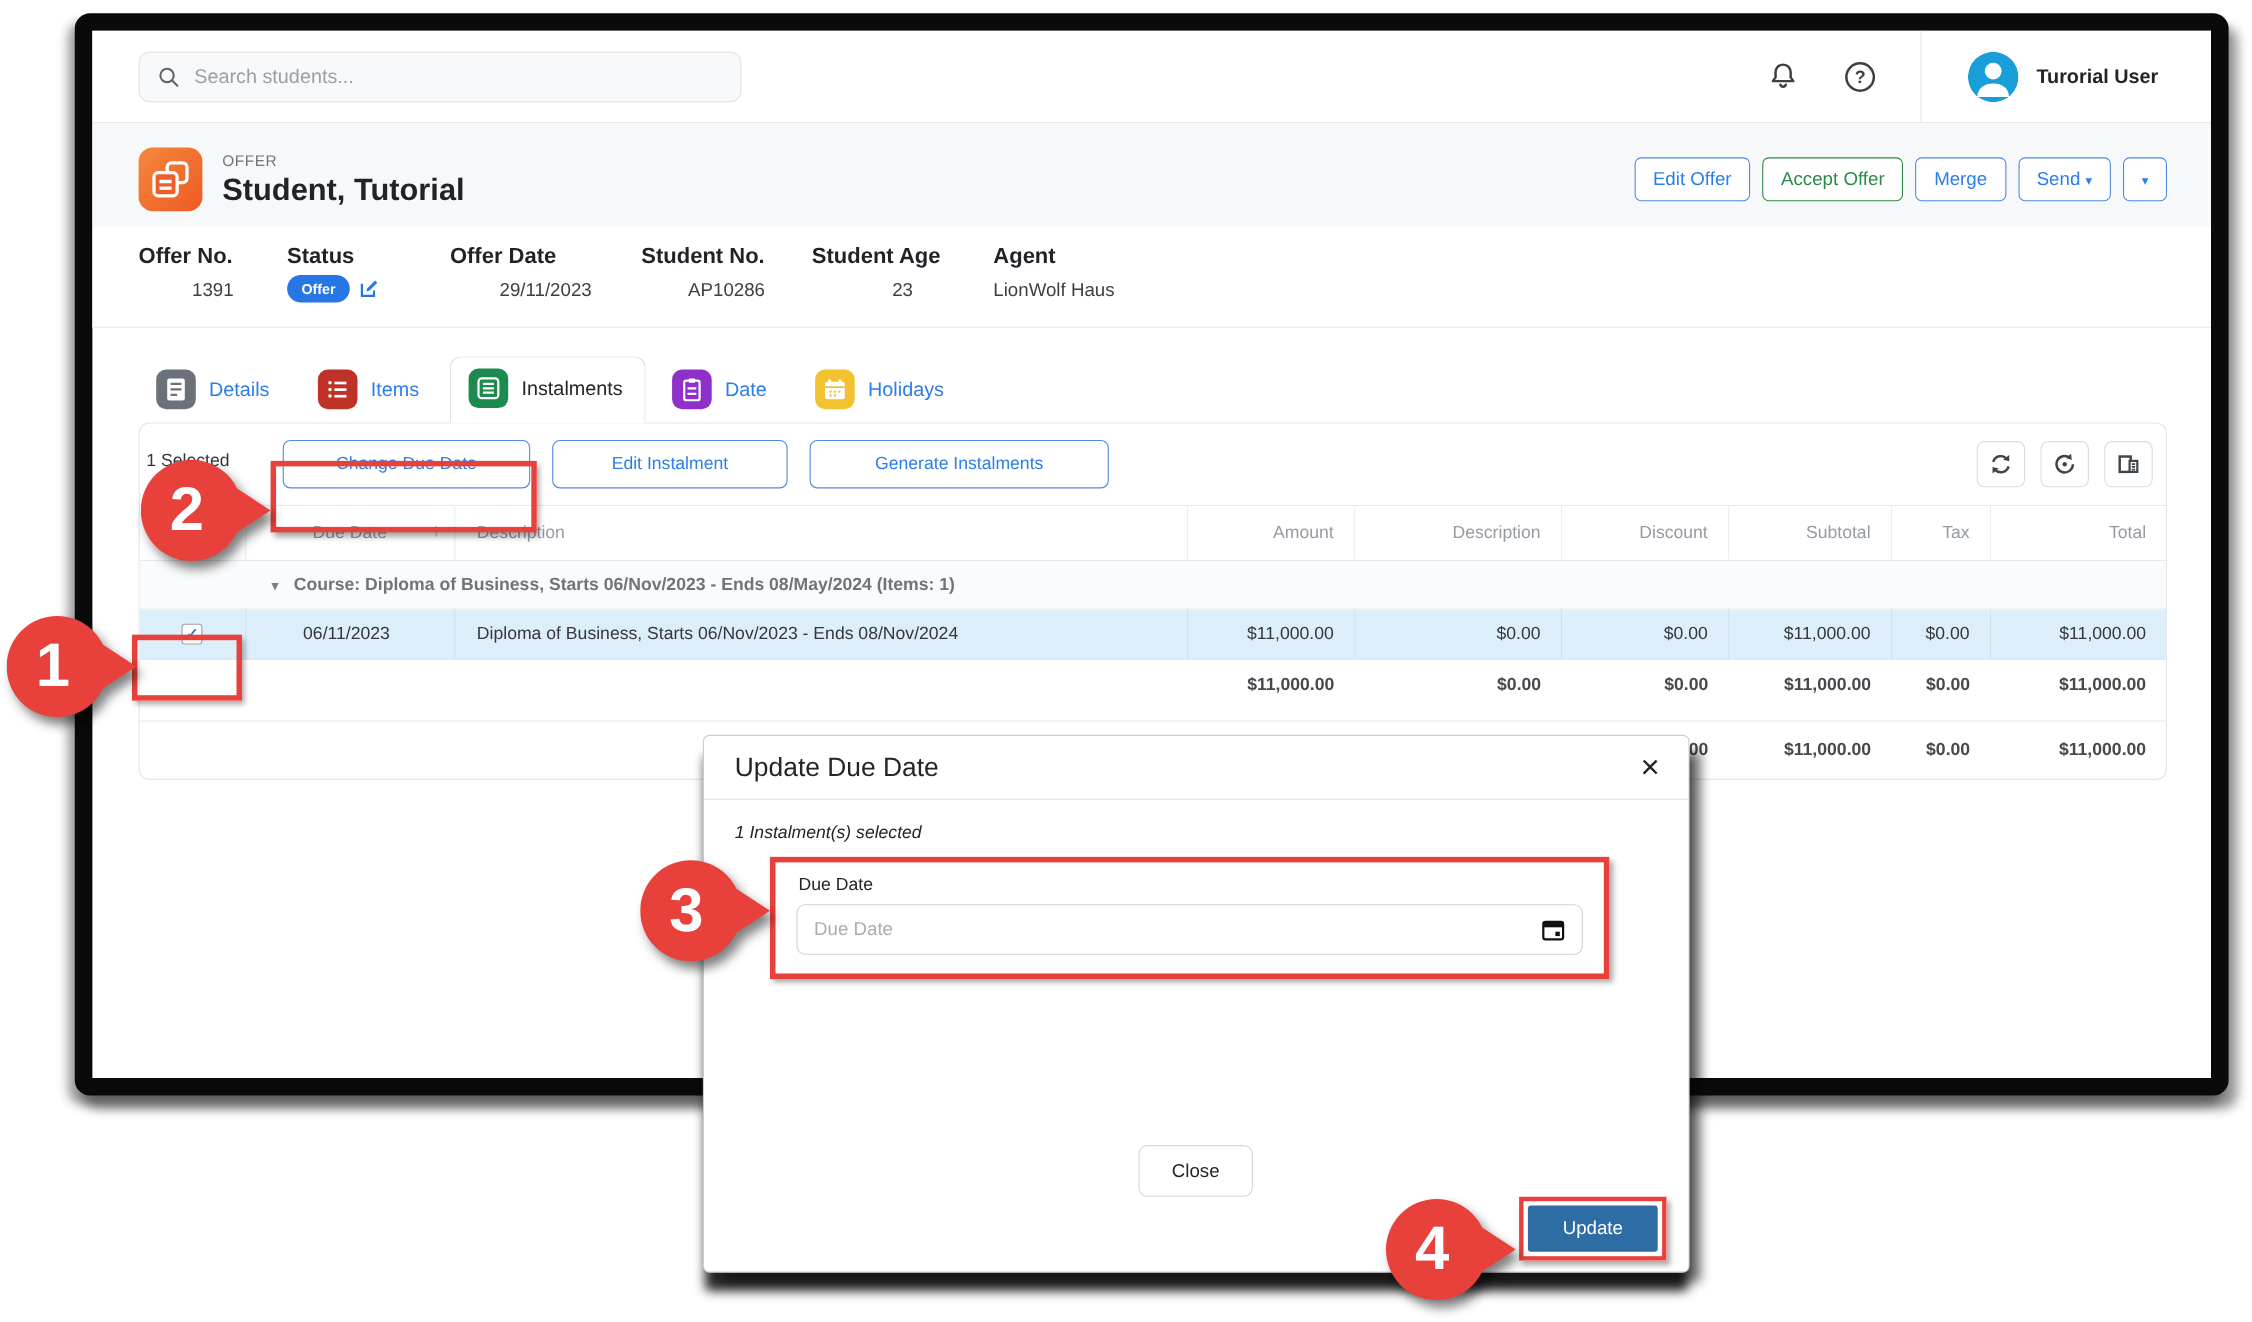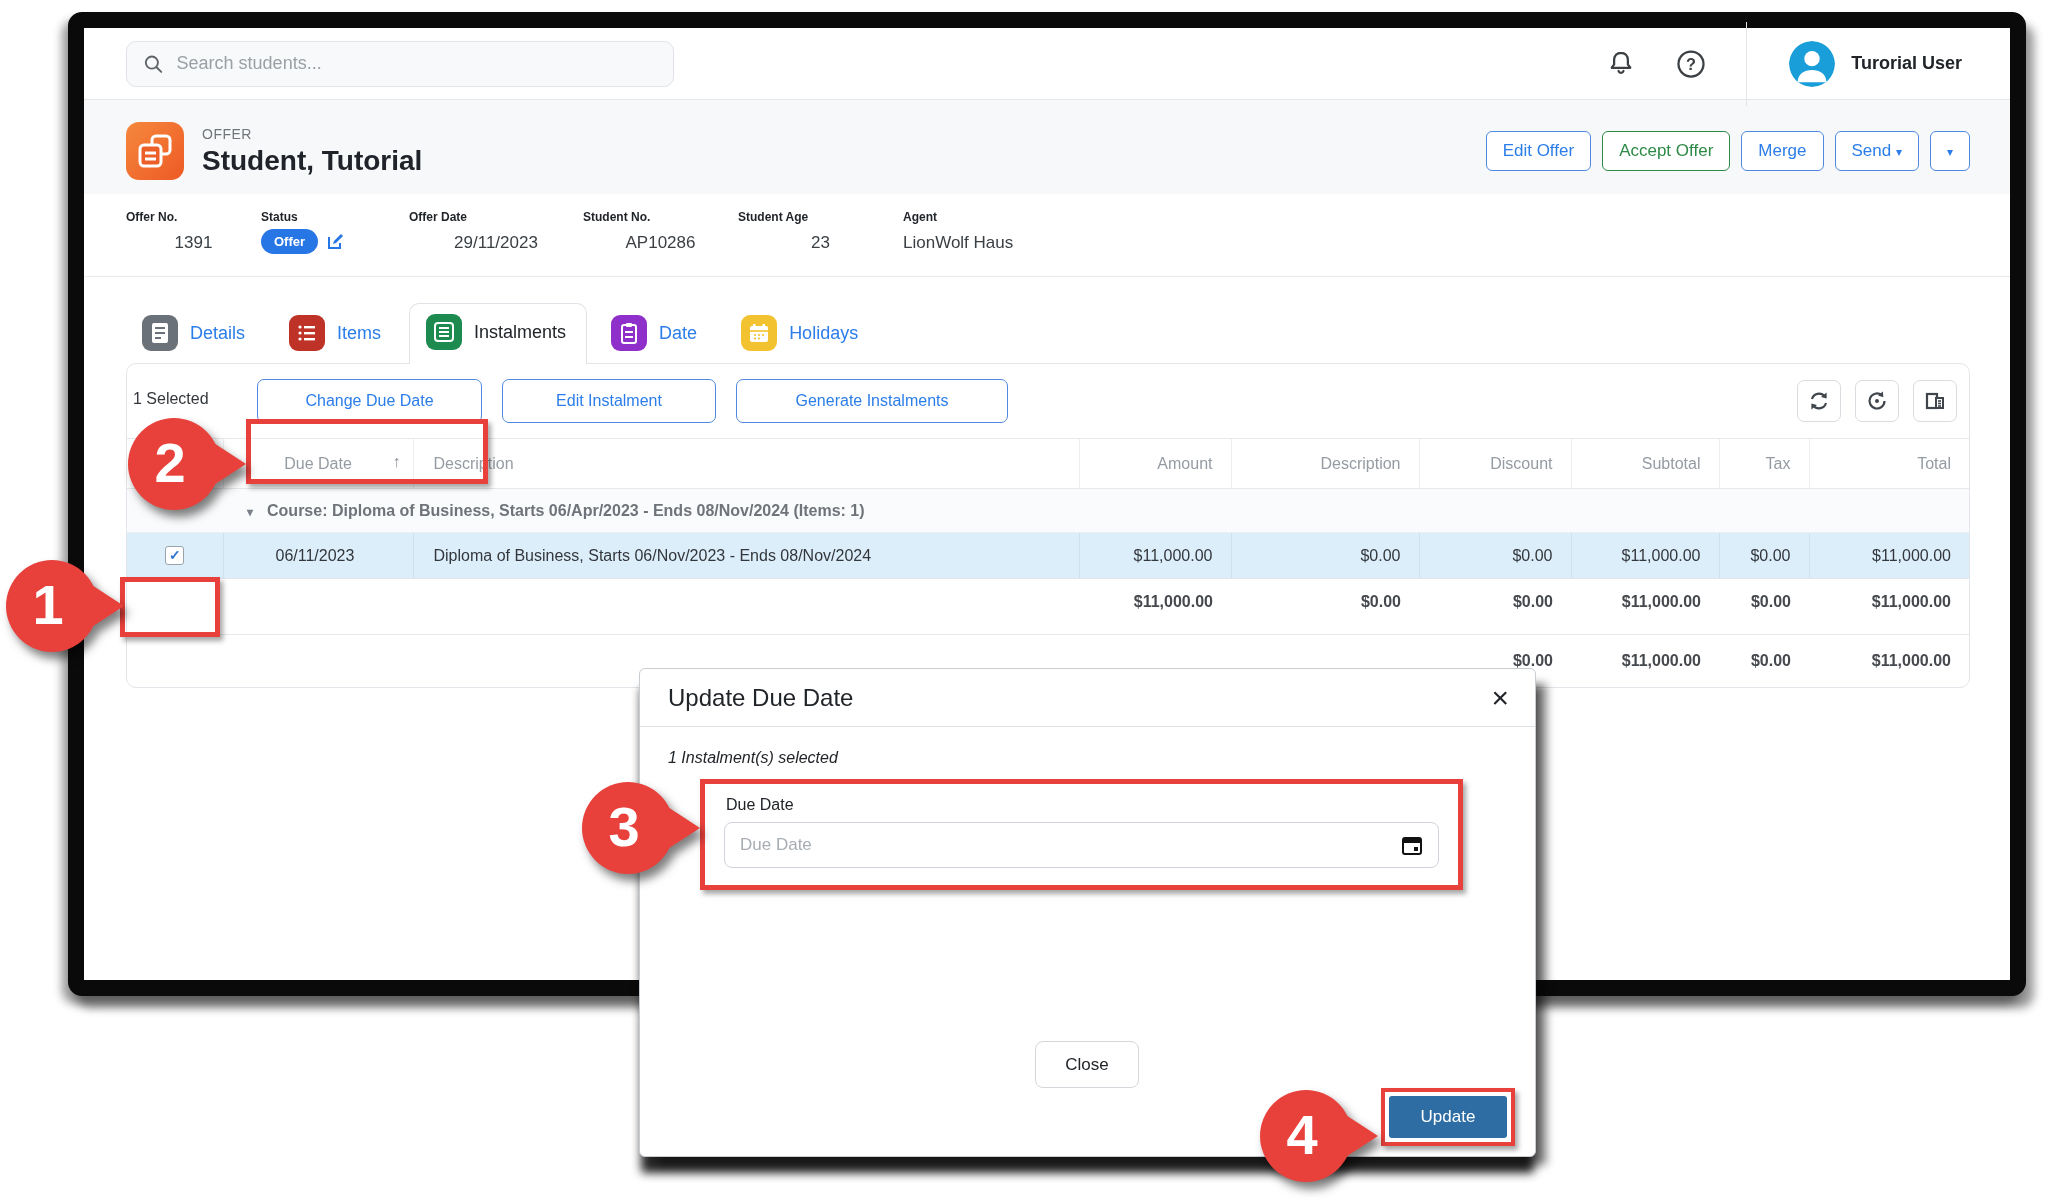--- a/index.html
+++ b/index.html
@@ -6,21 +6,21 @@
   html,body { width:2047px; height:1202px; background:#ffffff; overflow:hidden;
               font-family:"Liberation Sans", sans-serif; }
   .canvas { position:relative; width:2047px; height:1202px; }
 
   
   .frame { position:absolute; left:68px; top:12px; width:1958px; height:984px;
            background:#fff; border:16px solid #0a0a0a; border-radius:14px;
            box-shadow:-6px 8px 10px rgba(0,0,0,.40), 8px 12px 10px rgba(0,0,0,.40); }
 
   
-  .topbar { height:72px; display:flex; align-items:center; padding:0 40px 0 42px;
+  .topbar { height:84px; display:flex; align-items:center; padding:0 40px 0 42px;
             border-bottom:1px solid #e4e6e8; background:#fff; }
   .searchbox { width:548px; height:46px; background:#f8f9fa; border:1px solid #e1e4e8;
                border-radius:10px; display:flex; align-items:center; gap:13px; padding:0 16px; }
   .searchbox input { border:none; outline:none; background:transparent; font-size:18px;
                      color:#3c4043; width:100%; font-family:"Liberation Sans",sans-serif; }
   .searchbox input::placeholder { color:#9aa0a6; }
   .topbar-right { margin-left:auto; display:flex; align-items:center; height:84px; }
   .tb-icon { width:30px; height:30px; margin-left:40px; cursor:pointer; }
   .tb-divider { width:1px; height:84px; background:#e4e6e8; margin-left:40px; }
   .avatar { width:46px; height:46px; border-radius:50%; margin-left:42px; }
@@ -37,21 +37,21 @@
   .offer-actions { margin-left:auto; display:flex; gap:11px; align-items:center; }
   .btn { background:#fff; border-radius:6px; font-size:17px; padding:9px 16px;
          cursor:pointer; white-space:nowrap; }
   .btn-blue  { border:1px solid #4f8ae0; color:#2b7de9; }
   .btn-green { border:1px solid #2d8a46; color:#2d8a46; }
   .caret { font-size:12px; }
 
   
   .info-row { display:flex; padding:16px 40px 22px 42px; background:#fff;
               border-bottom:1px solid #e8eaec; }
-  .info-field .flabel { font-size:12px; font-weight:bold; color:#1f2328; }
+  .info-field .flabel { font-size:20px; font-weight:bold; color:#1f2328; }
   .info-field .fvalue { font-size:17px; color:#3b4045; margin-top:9px;text-align:center; }
   .link { color:#2b7de9; cursor:pointer; }
   .status-wrap { display:flex; align-items:center; gap:8px; margin-top:5px; }
   .pill { background:#2776e6; color:#fff; font-size:13px; font-weight:bold;
           padding:5px 13px; border-radius:13px; }
 
   
   .tabs { display:flex; align-items:flex-end; gap:8px; padding:0 40px 0 42px;
           margin-top:26px; position:relative; z-index:3; }
   .tab { display:flex; align-items:center; gap:12px; padding:10px 20px 12px 16px;
@@ -361,21 +361,21 @@
             <th class="num"><span>Description</span></th>
             <th class="num"><span>Discount</span></th>
             <th class="num"><span>Subtotal</span></th>
             <th class="num"><span>Tax</span></th>
             <th class="num"><span>Total</span></th>
           </tr>
         </thead>
         <tbody>
           <tr class="group-row">
             <td colspan="9">
-              <span class="g-caret">▾</span><span>Course: Diploma of Business, Starts 06/Apr/2023 - Ends 08/Nov/2024 (Items: 1)</span>
+              <span class="g-caret">▾</span><span>Course: Diploma of Business, Starts 06/Nov/2023 - Ends 08/May/2024 (Items: 1)</span>
             </td>
           </tr>
           <tr class="data-row">
             <td class="cell-check">
               <span class="checkbox">✓</span>
             </td>
             <td class="td-date">06/11/2023</td>
             <td class="td-desc">Diploma of Business, Starts 06/Nov/2023 - Ends 08/Nov/2024</td>
             <td class="num">$11,000.00</td>
             <td class="num">$0.00</td>

